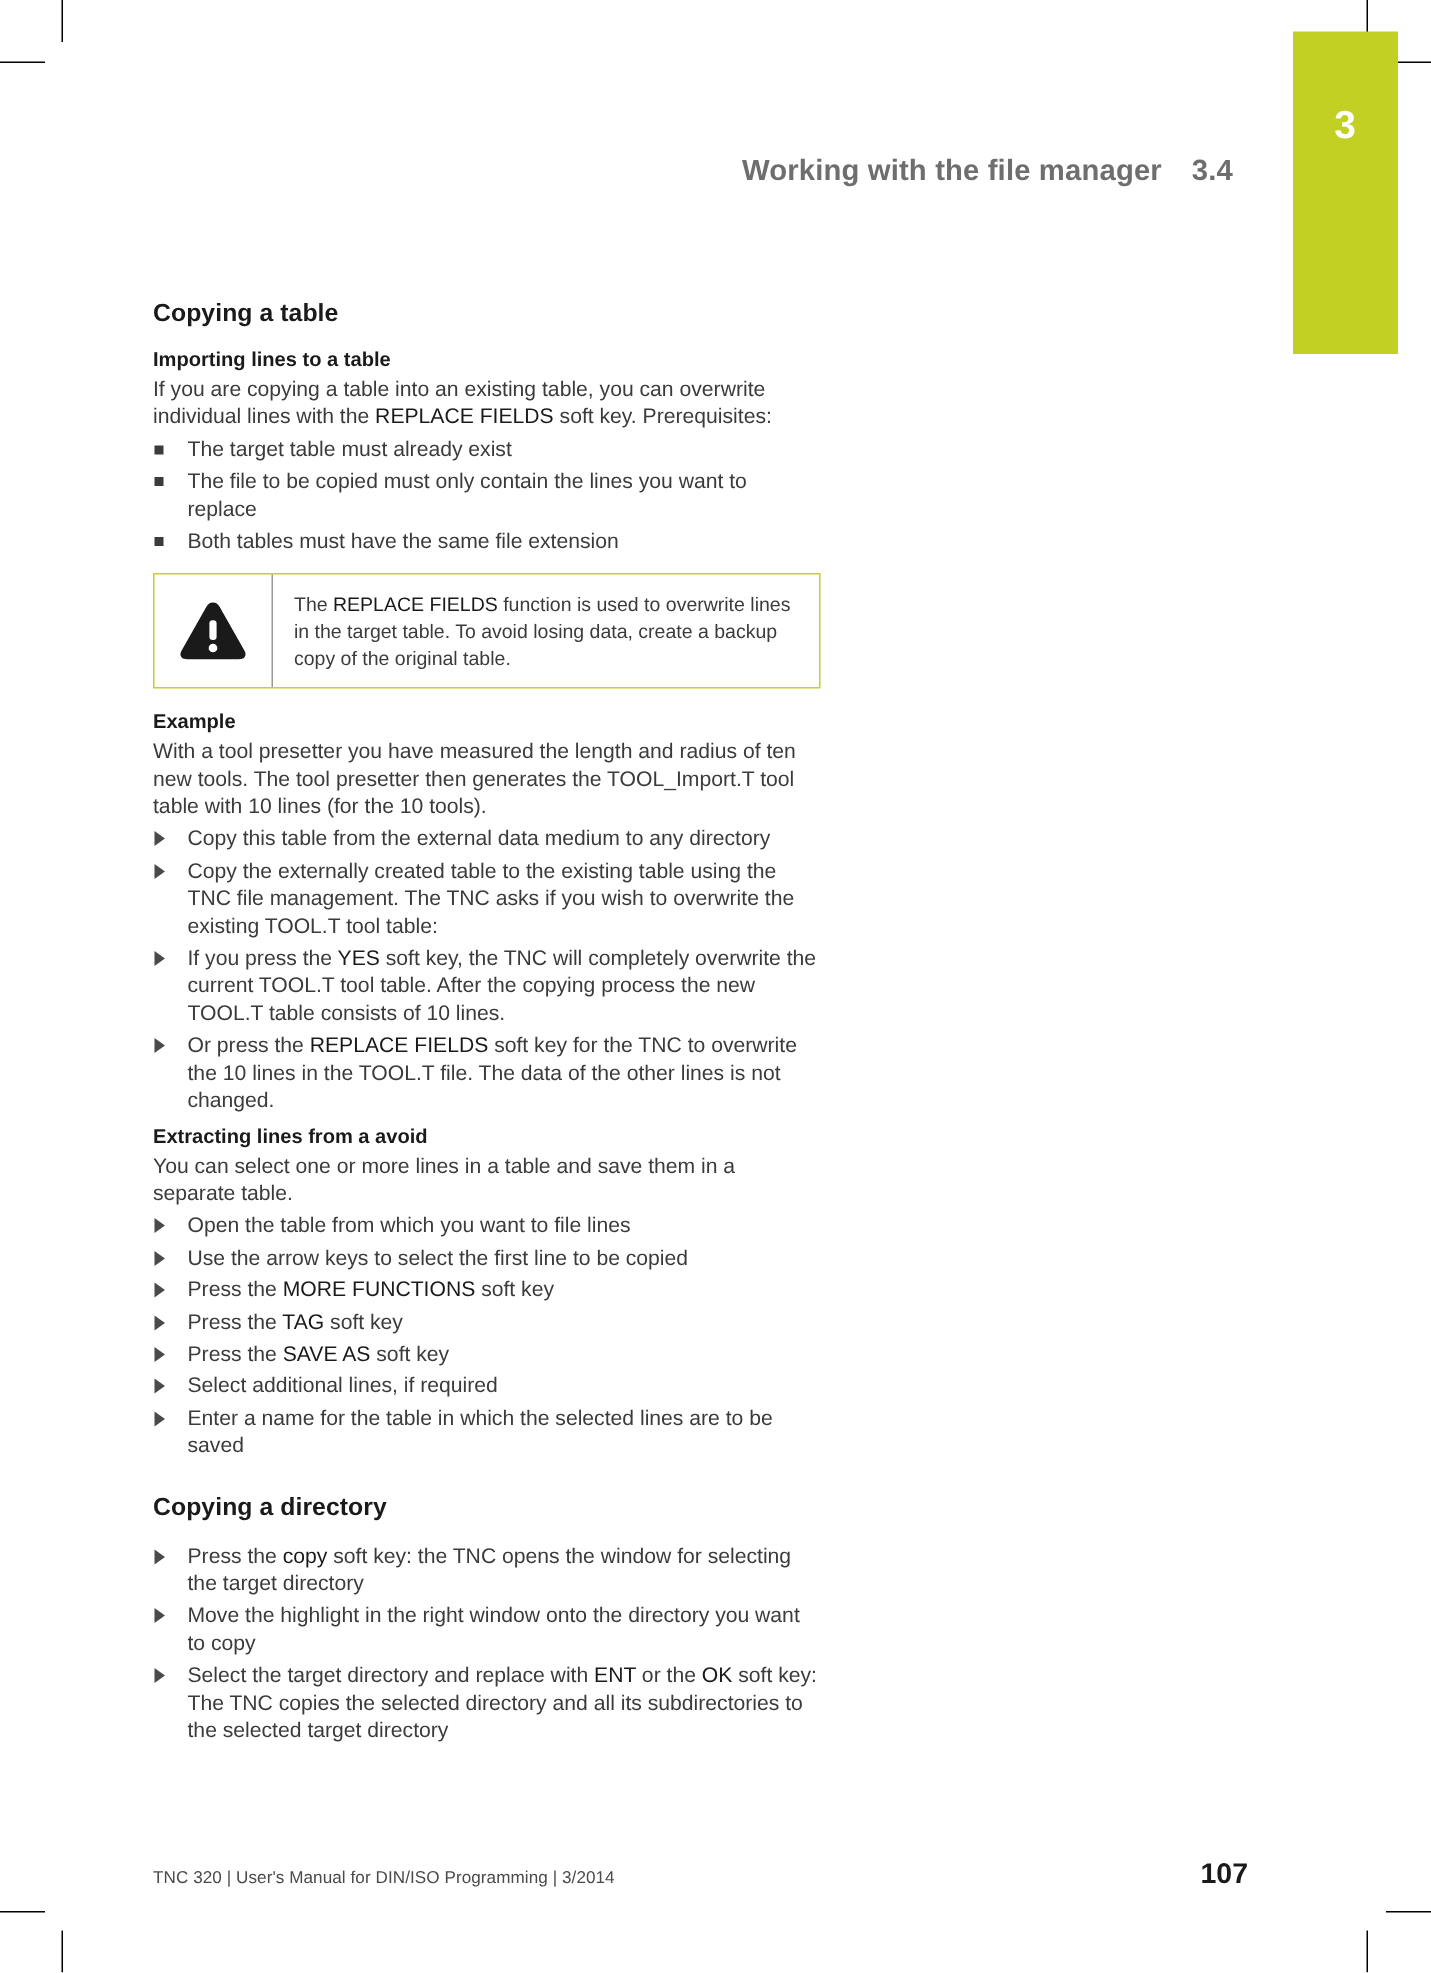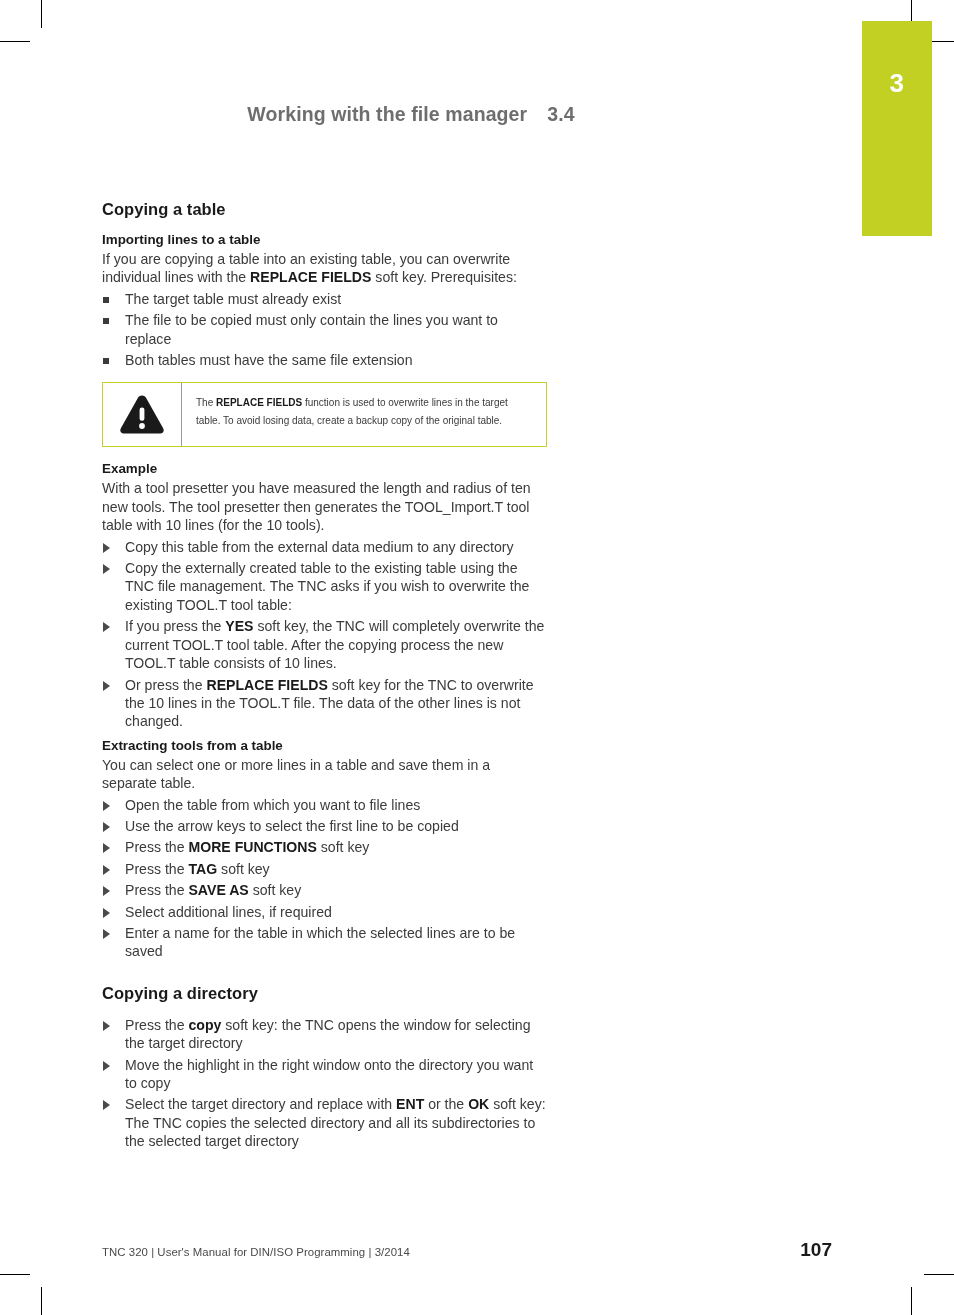--- a/index.html
+++ b/index.html
@@ -46,21 +46,21 @@
     font-weight: bold;
     letter-spacing: 0.5px;
   }
 
   
   .running-head {
     position: absolute;
     left: 0;
     top: 103px;
     width: 822px;
-    text-align: center;
+    text-align: right;
     color: #6e6e6e;
     font-size: 19.5px;
     font-weight: bold;
     letter-spacing: 0.1px;
   }
   .running-head .sec-num { display: inline-block; margin-left: 20px; }
 
   
   .content {
     position: absolute;
@@ -82,21 +82,21 @@
     font-weight: bold;
     color: #1a1a1a;
   }
   p.body {
     margin: 0 0 6px 0;
     font-size: 14.1px;
     line-height: 18.4px;
     color: #3b3b3b;
   }
   p.body.tight { margin-bottom: 2px; }
-  b { font-weight: bold; color: #1a1a1a; }
+  b { font-weight: normal; color: #1a1a1a; }
 
   
   ul.sq-list, ul.tri-list {
     list-style: none;
     margin: 3px 0 7px 0;
     padding: 0;
   }
   ul.sq-list li, ul.tri-list li {
     position: relative;
     padding-left: 23px;
@@ -141,21 +141,21 @@
     flex: 0 0 78px;
     display: flex;
     align-items: center;
     justify-content: center;
     border-right: 1.4px solid #9a9a9a;
   }
   .warn-tri { display: block; }
   .note-text-cell {
     flex: 1 1 auto;
     padding: 11px 14px 11px 14px;
-    font-size: 10px;
+    font-size: 13px;
     line-height: 17.6px;
     color: #3b3b3b;
   }
 
   
   .footer {
     position: absolute;
     left: 102px;
     top: 1239px;
     width: 730px;
@@ -223,21 +223,21 @@
   <h3 class="sub-title">Example</h3>
   <p class="body tight">With a tool presetter you have measured the length and radius of ten new tools. The tool presetter then generates the TOOL_Import.T tool table with 10 lines (for the 10 tools).</p>
 
   <ul class="tri-list">
     <li><span>Copy this table from the external data medium to any directory</span></li>
     <li><span>Copy the externally created table to the existing table using the TNC file management. The TNC asks if you wish to overwrite the existing TOOL.T tool table:</span></li>
     <li><span>If you press the </span><b>YES</b><span> soft key, the TNC will completely overwrite the current TOOL.T tool table. After the copying process the new TOOL.T table consists of 10 lines.</span></li>
     <li><span>Or press the </span><b>REPLACE FIELDS</b><span> soft key for the TNC to overwrite the 10 lines in the TOOL.T file. The data of the other lines is not changed.</span></li>
   </ul>
 
-  <h3 class="sub-title">Extracting tools from a table</h3>
+  <h3 class="sub-title">Extracting lines from a avoid</h3>
   <p class="body tight">You can select one or more lines in a table and save them in a separate table.</p>
 
   <ul class="tri-list">
     <li><span>Open the table from which you want to file lines</span></li>
     <li><span>Use the arrow keys to select the first line to be copied</span></li>
     <li><span>Press the </span><b>MORE FUNCTIONS</b><span> soft key</span></li>
     <li><span>Press the </span><b>TAG</b><span> soft key</span></li>
     <li><span>Press the </span><b>SAVE AS</b><span> soft key</span></li>
     <li><span>Select additional lines, if required</span></li>
     <li><span>Enter a name for the table in which the selected lines are to be saved</span></li>

